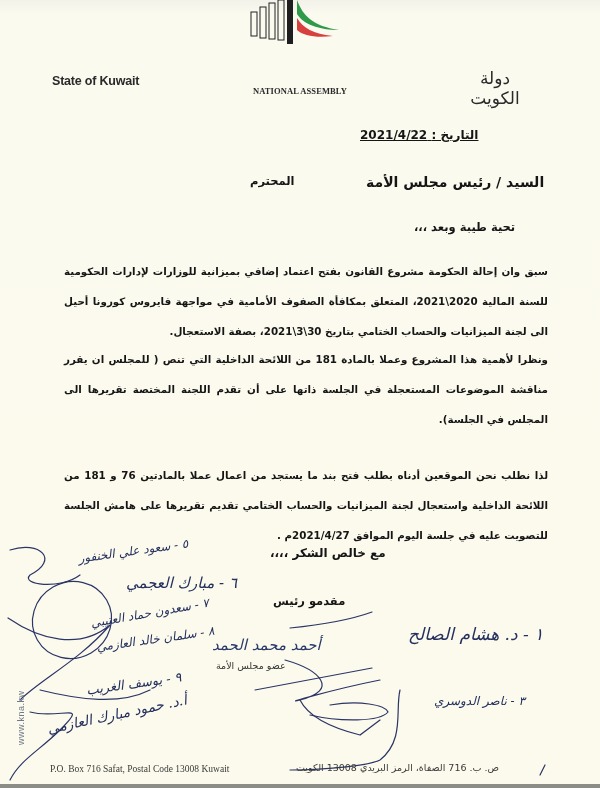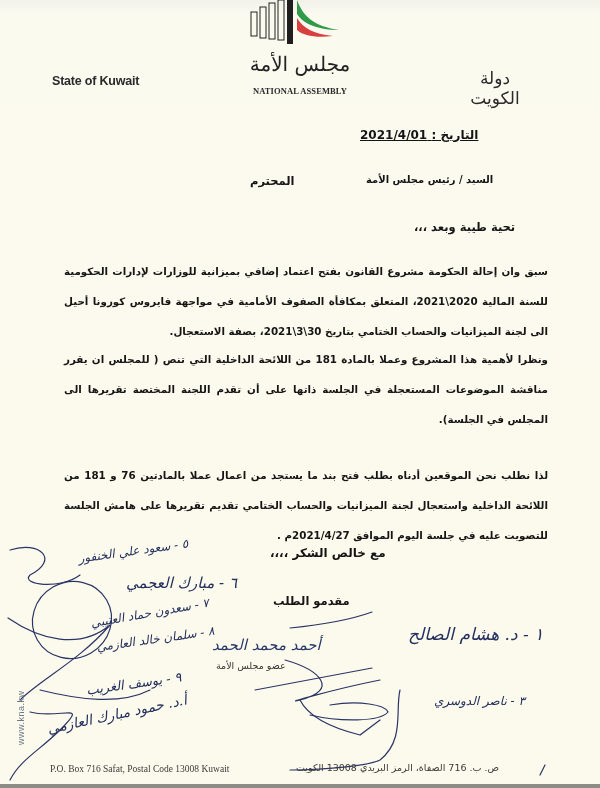--- a/index.html
+++ b/index.html
@@ -34,21 +34,21 @@
     position: absolute; left: 455px; top: 68px; width: 80px; text-align: center;
     font-family: "DejaVu Serif", serif; font-size: 17px; color: #2a2a2a; direction: rtl;
   }
 
   
   .ar { direction: rtl; font-family: "DejaVu Sans", sans-serif; font-weight: bold; color: #151515; }
   .date-line {
     position: absolute; right: 358px; top: 128px; font-size: 12px; text-decoration: underline; white-space: nowrap;
   }
   .date-line { right: auto; left: 360px; }
-  .addressee { position: absolute; left: 366px; top: 174px; font-size: 10px; white-space: nowrap; text-align: center; }
+  .addressee { position: absolute; left: 366px; top: 174px; font-size: 14px; white-space: nowrap; text-align: center; }
   .honorific { position: absolute; left: 250px; top: 174px; font-size: 11.5px; white-space: nowrap; }
   .greeting { position: absolute; left: 414px; top: 220px; font-size: 11.5px; white-space: nowrap; }
 
   .para {
     position: absolute; left: 64px; width: 484px; font-size: 10.3px; line-height: 30px; text-align: justify;
     text-align-last: right;
   }
   .p1 { top: 256px; }
   .p2 { top: 344px; }
   .p3 { top: 460px; }
@@ -85,39 +85,38 @@
     <rect x="4" y="12" width="6" height="24" fill="none" stroke="#222" stroke-width="1"></rect>
     <rect x="13" y="7" width="6" height="31" fill="none" stroke="#222" stroke-width="1"></rect>
     <rect x="22" y="3" width="6" height="36" fill="none" stroke="#222" stroke-width="1"></rect>
     <rect x="31" y="0" width="6" height="40" fill="none" stroke="#222" stroke-width="1"></rect>
     <rect x="40" y="0" width="6" height="44" fill="#1e1e1e"></rect>
     <path d="M50 0 C56 16, 66 26, 92 30 C72 30, 56 24, 50 14 Z" fill="#2f9a4a"></path>
     <path d="M50 18 C56 28, 66 34, 86 36 C70 38, 56 36, 50 30 Z" fill="#d8403f"></path>
   </svg>
 
   <div class="state-en">State of Kuwait</div>
-  <div class="assembly-ar">مجلس الأمة</div>
   <div class="assembly-en">NATIONAL ASSEMBLY</div>
   <div class="state-ar">دولة الكويت</div>
 
   <div class="ar date-line">
     <span>التاريخ :</span>
-    <span style="direction:ltr; unicode-bidi:embed;">2021/4/01</span>
+    <span style="direction:ltr; unicode-bidi:embed;">2021/4/22</span>
   </div>
 
   <div class="ar addressee">السيد / رئيس مجلس الأمة</div>
   <div class="ar honorific">المحترم</div>
   <div class="ar greeting">تحية طيبة وبعد ،،،</div>
 
   <div class="ar para p1">سبق وان إحالة الحكومة مشروع القانون بفتح اعتماد إضافي بميزانية للوزارات لإدارات الحكومية للسنة المالية 2020\2021، المتعلق بمكافأة الصفوف الأمامية في مواجهة فايروس كورونا أحيل الى لجنة الميزانيات والحساب الختامي بتاريخ 30\3\2021، بصفة الاستعجال.</div>
   <div class="ar para p2">ونظرا لأهمية هذا المشروع وعملا بالمادة 181 من اللائحة الداخلية التي تنص ( للمجلس ان يقرر مناقشة الموضوعات المستعجلة في الجلسة ذاتها على أن تقدم اللجنة المختصة تقريرها الى المجلس في الجلسة).</div>
   <div class="ar para p3">لذا نطلب نحن الموقعين أدناه بطلب فتح بند ما يستجد من اعمال عملا بالمادتين 76 و 181 من اللائحة الداخلية واستعجال لجنة الميزانيات والحساب الختامي تقديم تقريرها على هامش الجلسة للتصويت عليه في جلسة اليوم الموافق 2021/4/27م .</div>
 
   <div class="ar closing">مع خالص الشكر ،،،،</div>
-  <div class="ar submitters">مقدمو الطلب</div>
+  <div class="ar submitters">مقدمو رئيس</div>
 
   <svg class="sig-svg" viewBox="0 0 600 788">
     <g fill="none" stroke="#2b3566" stroke-width="1.2" stroke-linecap="round">
       <ellipse cx="72" cy="620" rx="40" ry="38" transform="rotate(-30 72 620)"></ellipse>
       <path d="M10 550 C40 540, 60 560, 30 575 C20 585, 60 590, 80 575"></path>
       <path d="M8 618 C40 640, 80 650, 110 625 C80 660, 40 680, 20 700"></path>
       <path d="M40 690 C80 700, 120 705, 150 690"></path>
       <path d="M30 712 C60 720, 90 700, 60 730 C40 750, 20 760, 10 780"></path>
       <path d="M290 628 C320 625, 350 620, 372 612"></path>
       <path d="M285 660 C320 670, 340 690, 300 700 C280 705, 330 690, 380 680"></path>

